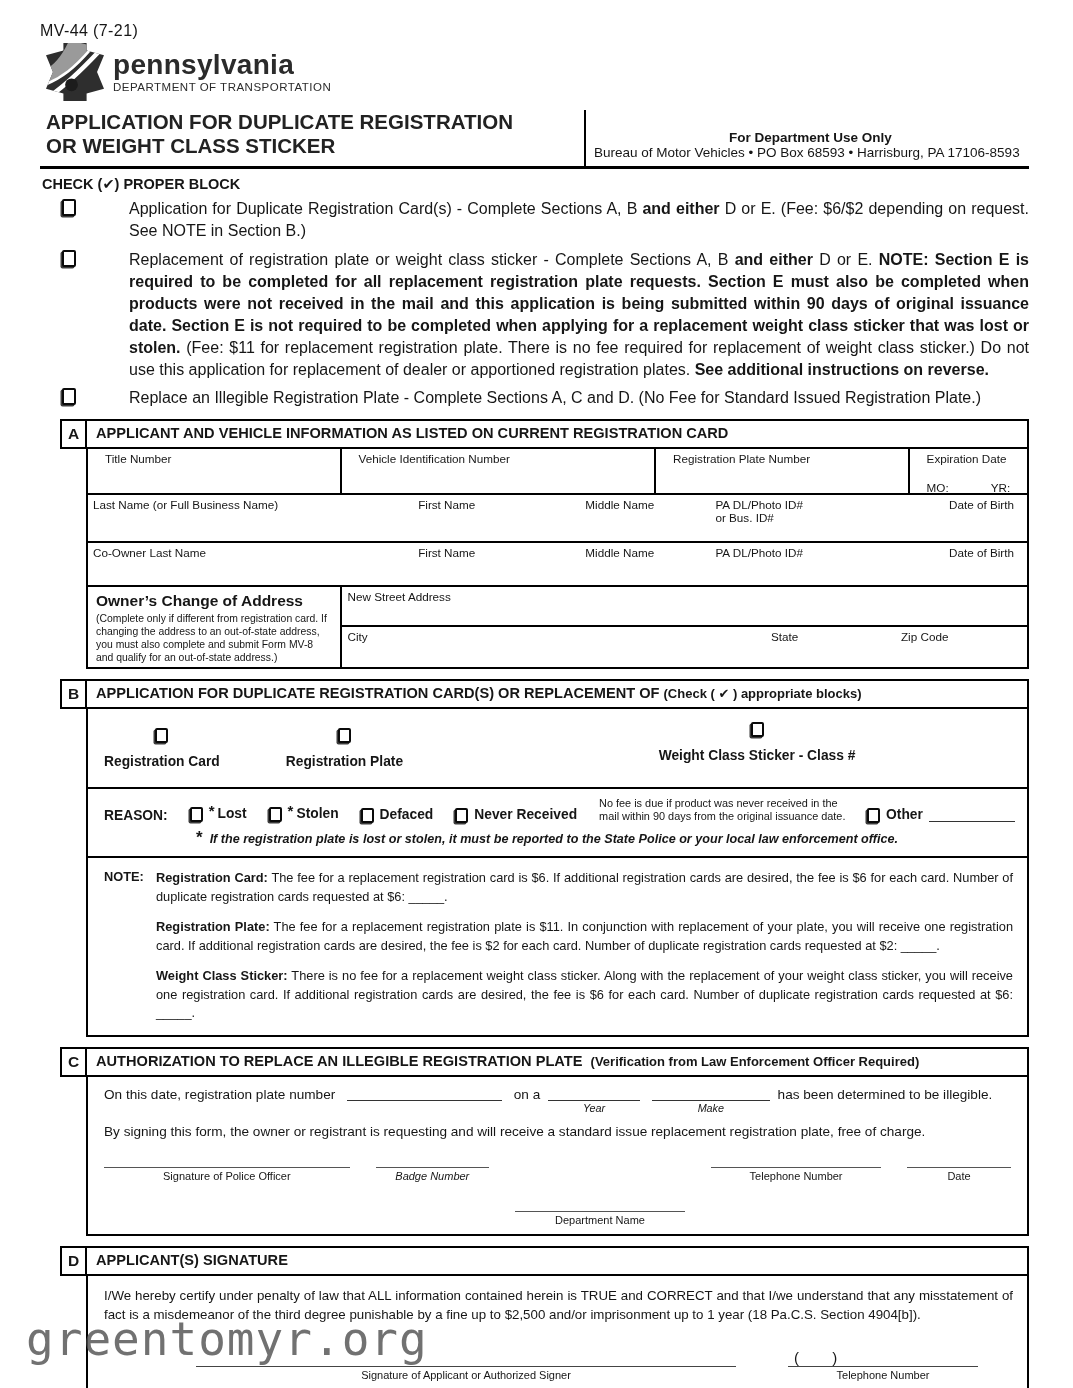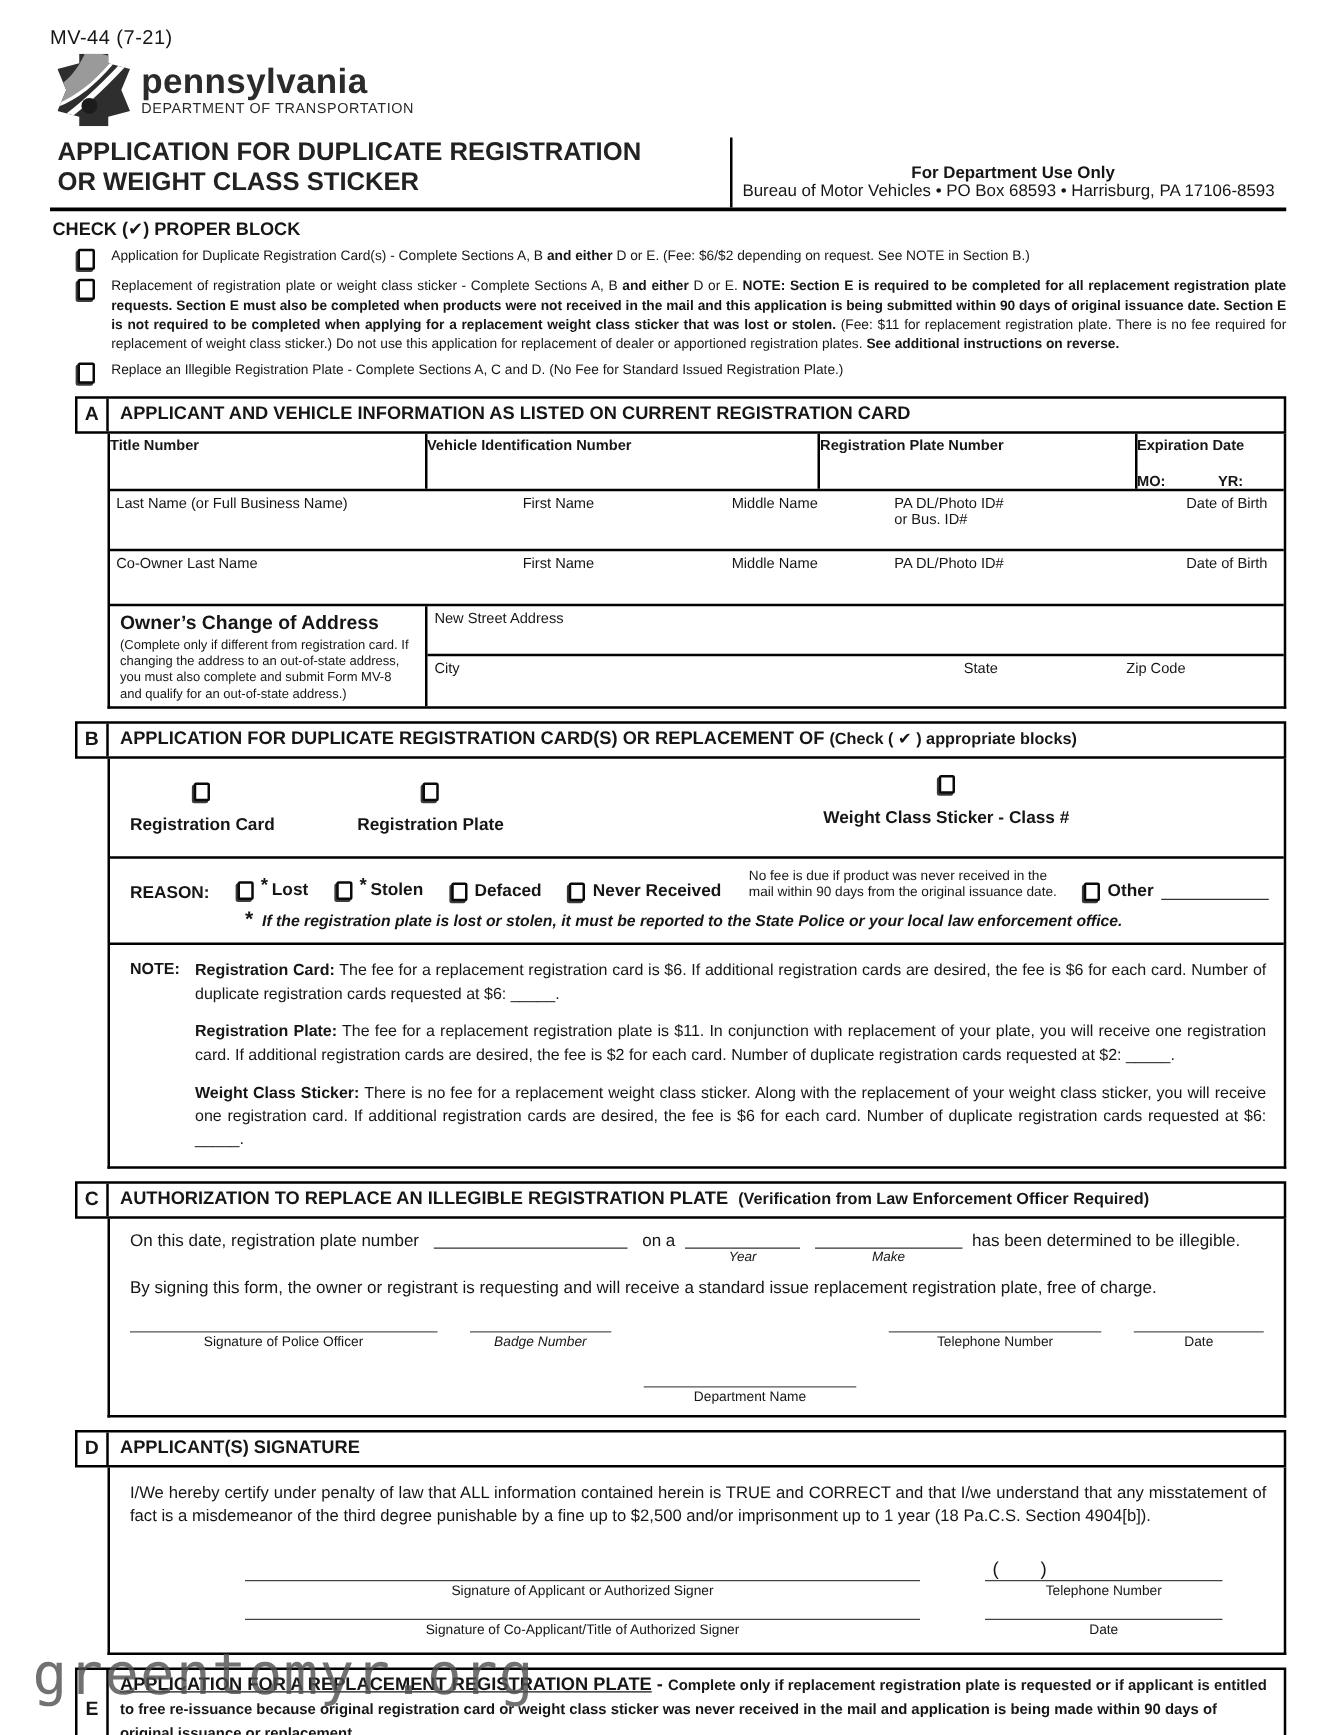--- a/index.html
+++ b/index.html
@@ -23,33 +23,33 @@
   .m-title { width:55%; font-size:20.5px; font-weight:bold; line-height:1.18; padding:0 0 8px 6px; color:#222; }
   .m-right { width:45%; border-left:2px solid #000; display:flex; flex-direction:column; justify-content:flex-end; padding:0 2px 6px 8px; }
   .du-title { font-weight:bold; font-size:13.5px; text-align:center; }
   .du-addr { font-size:13.5px; }
 
   
   .check-heading { font-weight:bold; font-size:14.5px; margin:7px 0 4px 2px; }
   .ck-item { display:flex; gap:13px; margin:6px 0; padding-left:22px; }
   .cb { flex:0 0 auto; width:14px; height:17px; border:2.5px solid #0a0a0a; border-radius:2px; background:#fff; box-shadow:-1.5px 1.5px 0 #3c3c3c; margin-top:1px; }
   .cb.small { width:13px; height:15px; }
-  .ck-text { font-size:11px; line-height:1.38; text-align:justify; }
+  .ck-text { font-size:16px; line-height:1.38; text-align:justify;margin-left:40px; }
 
   
   .sec-header { display:flex; border:2.5px solid #000; margin:10px 0 0 20px; background:#fff; }
   .sec-letter { flex:0 0 25px; border-right:2.5px solid #000; font-weight:bold; font-size:15.5px; display:flex; align-items:center; justify-content:center; }
   .sec-title { padding:3px 8px 4px 9px; font-weight:bold; font-size:14.6px; line-height:1.3; }
   .suffix { font-size:13px; }
   .sec-body { margin-left:46px; border:2.5px solid #000; border-top:none; }
 
   
   .a-row { display:flex; border-bottom:2px solid #000; }
   .a-row:last-child { border-bottom:none; }
-  .cell { border-right:2px solid #000; padding:3px 0; font-size:11.7px;font-weight:bold; }
+  .cell { border-right:2px solid #000; padding:3px 17px; font-size:11.7px; }
   .cell.last { border-right:none; }
   .lblrow { display:flex; padding:3px 5px; font-size:11.7px; }
   .h46 { height:46px; } .h48 { height:48px; } .h44 { height:44px; }
   .exp-mo-yr { display:flex; margin-top:16px; }
   .exp-mo-yr span:last-child { margin-left:42px; }
   .addr-left { width:27%; border-right:2px solid #000; padding:5px 8px 4px; }
   .addr-title { font-weight:bold; font-size:15.5px; }
   .addr-note { font-size:10.4px; line-height:1.25; margin-top:2px; }
   .addr-right { width:73%; display:flex; flex-direction:column; }
   .addr-street { border-bottom:2px solid #000; height:40px; padding:3px 6px; font-size:11.7px; }

